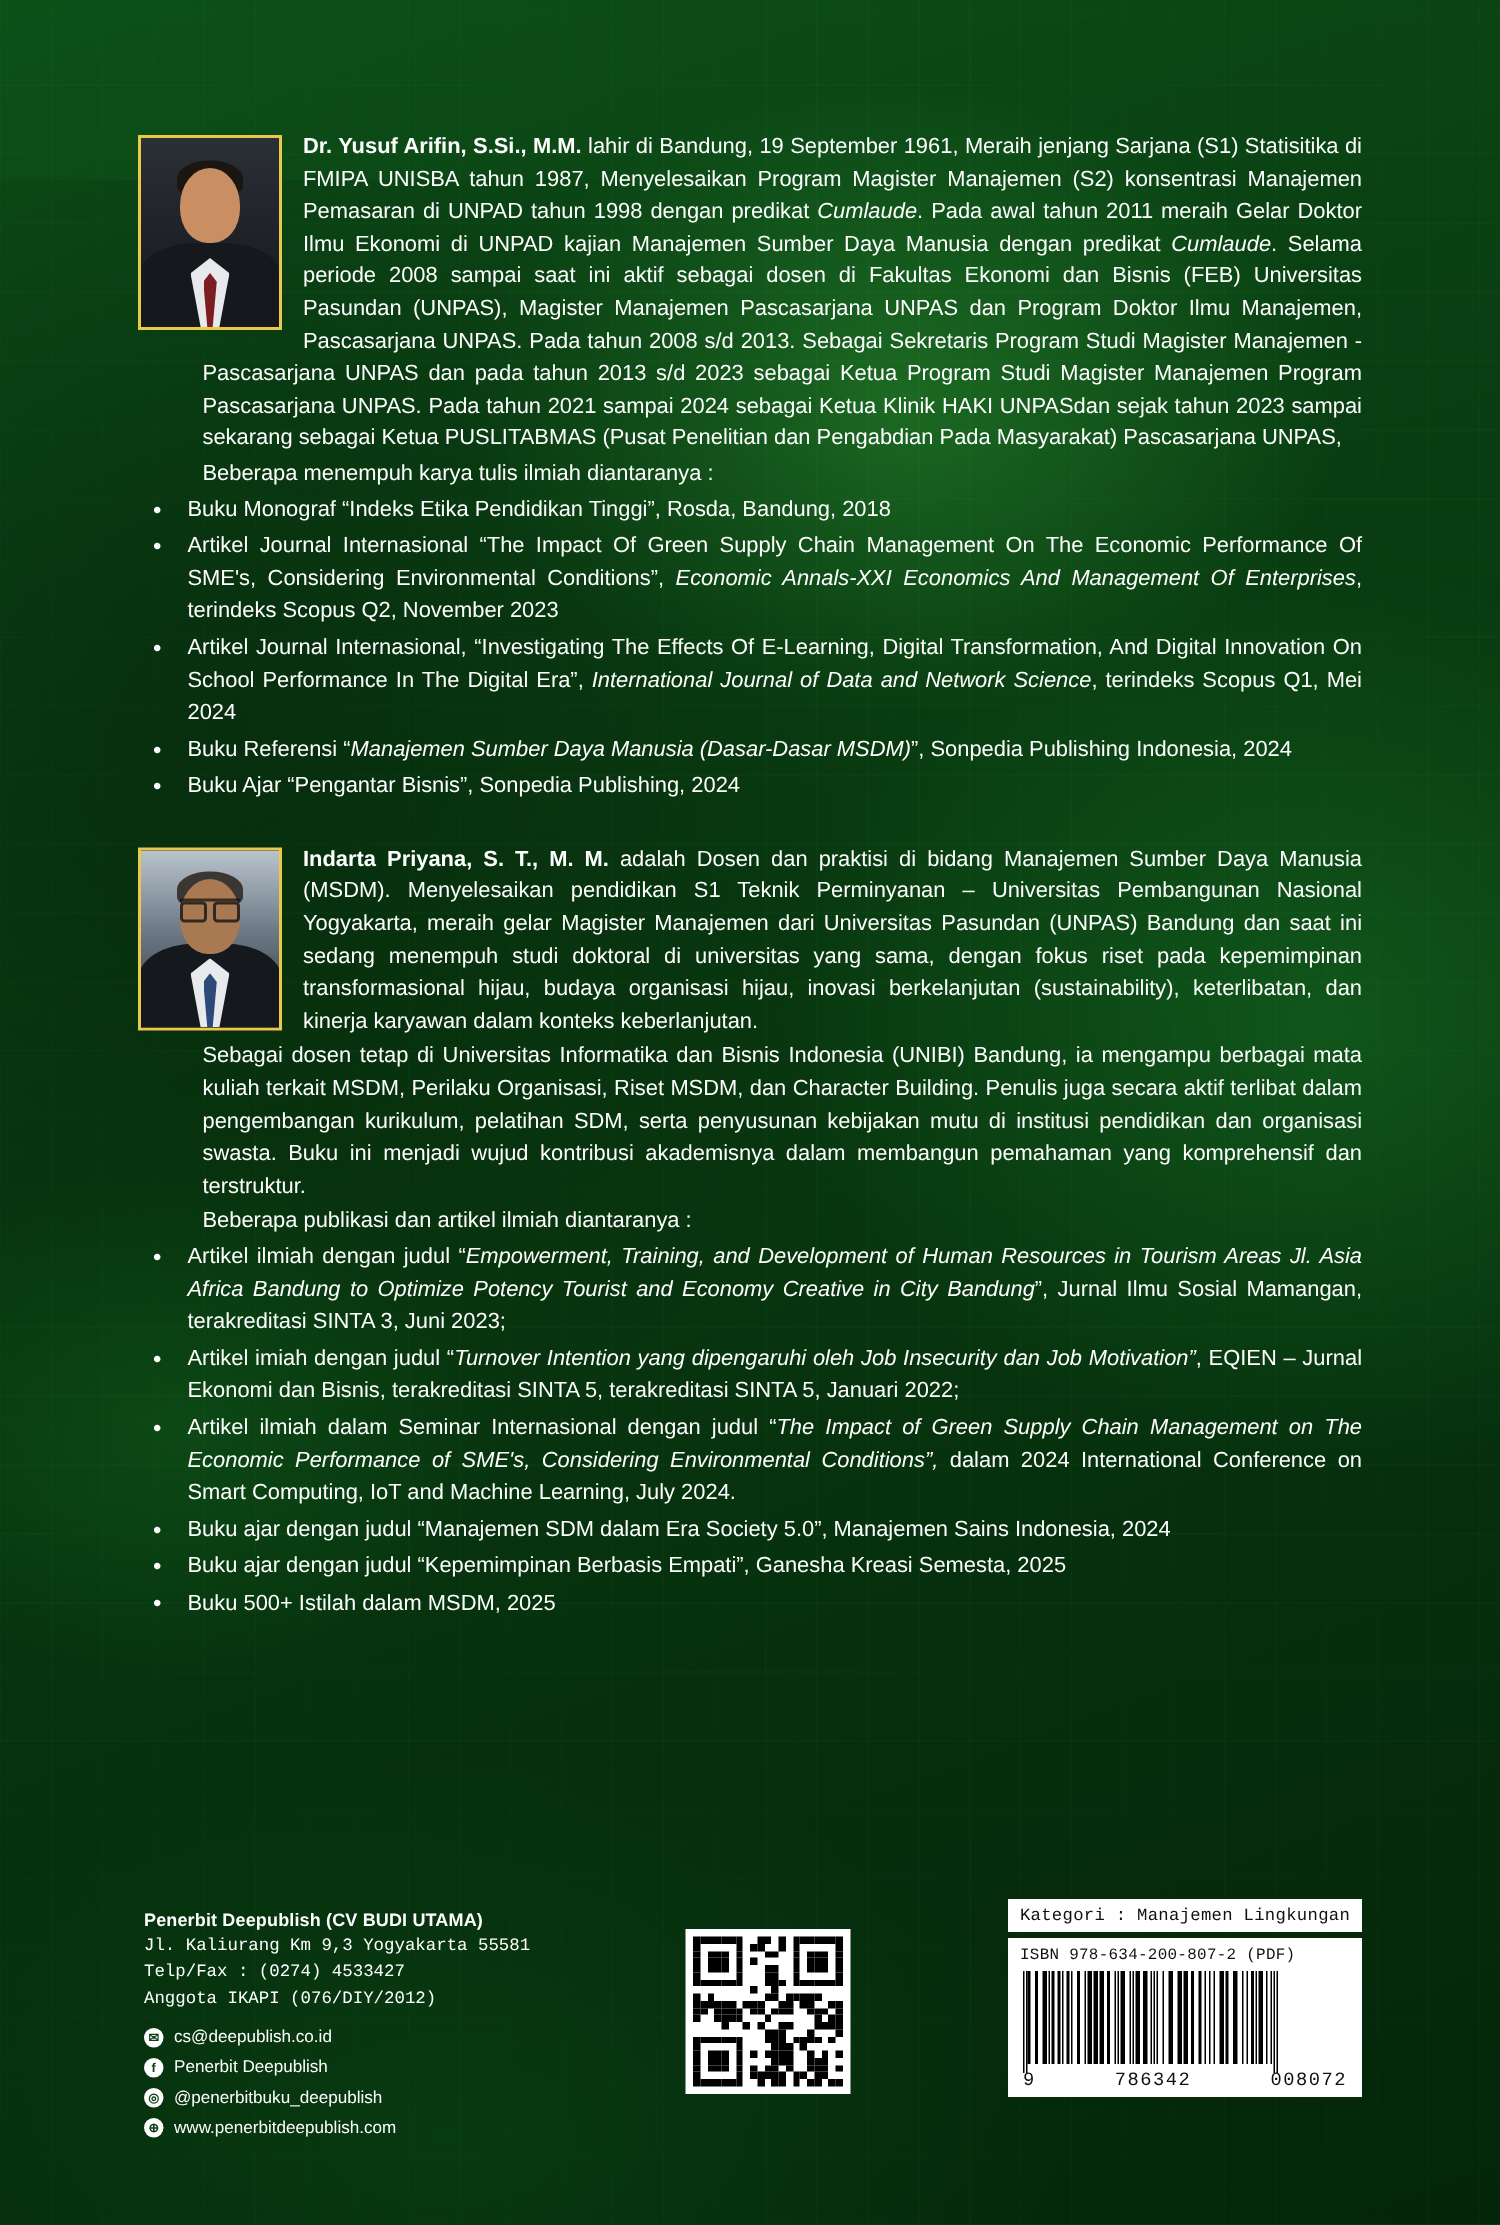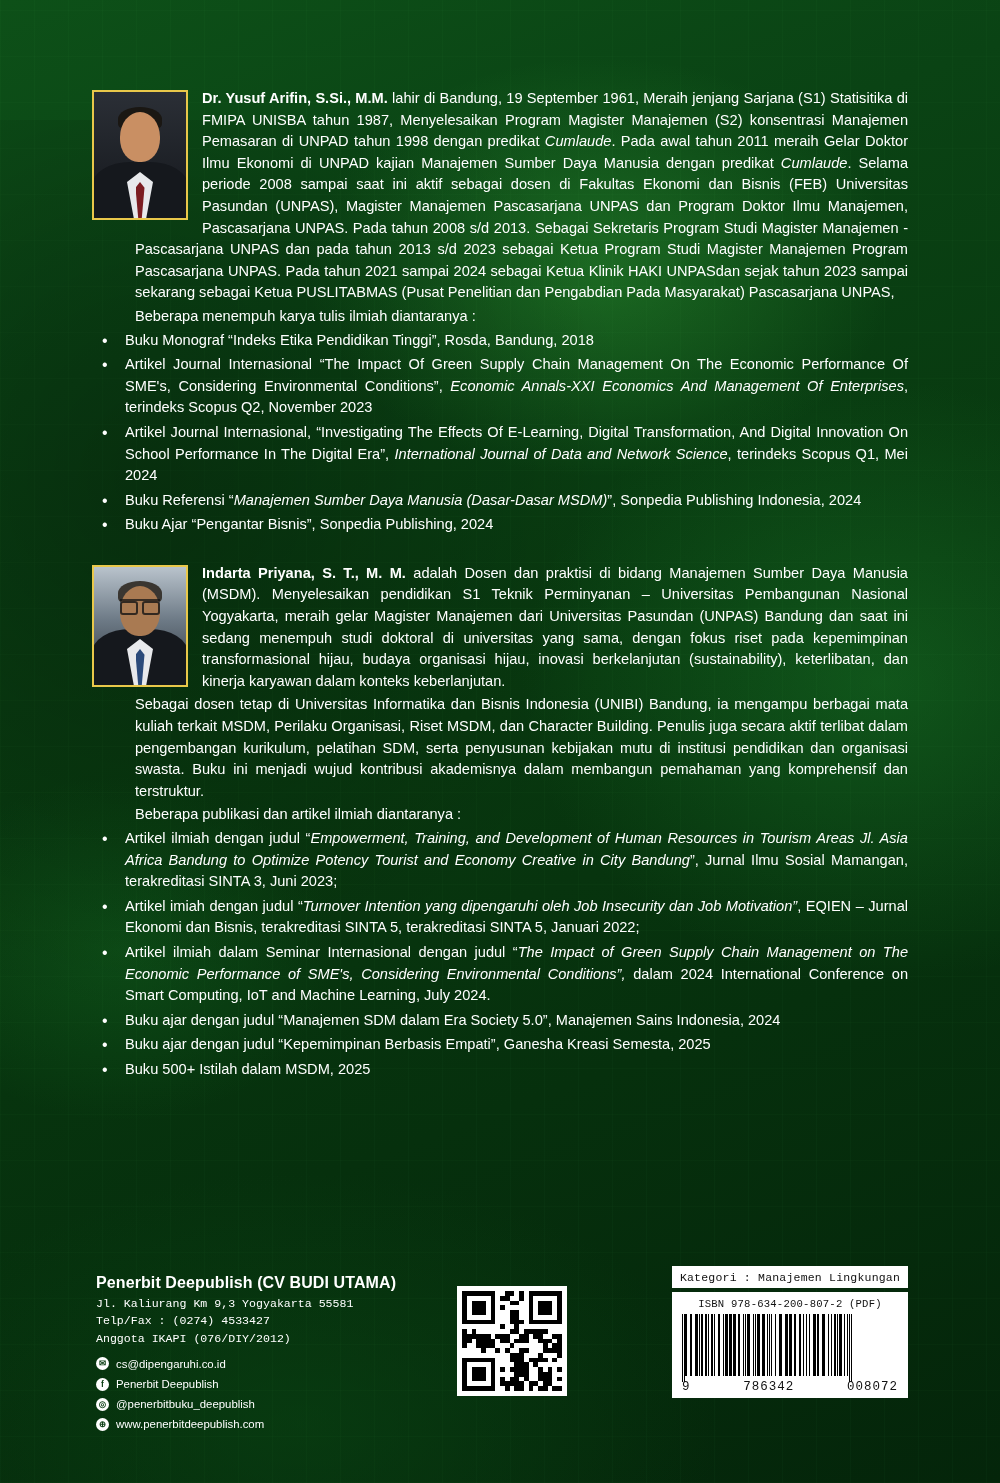--- a/index.html
+++ b/index.html
@@ -161,21 +161,21 @@
   }
   .pub-info {
     position: absolute;
     left: 96px;
     top: 24px;
     color: #fff;
     font-size: 12.4px;
     line-height: 1.42;
     font-family: "Liberation Sans", sans-serif;
   }
-  .pub-info .name { font-weight: bold; font-size: 16px; letter-spacing: .1px; }
+  .pub-info .name { font-weight: bold; font-size: 12px; letter-spacing: .1px; }
   .pub-info .addr { font-family: "Liberation Mono", monospace; font-size: 11.6px; line-height: 1.5; }
   .contact-list { margin-top: 9px; }
   .contact-row {
     display: flex;
     align-items: center;
     gap: 7px;
     margin-bottom: 4px;
     font-size: 11.4px;
     font-family: "Liberation Sans", sans-serif;
   }
@@ -227,21 +227,21 @@
     padding: 4px 4px 3px 4px;
     border: 1px solid #fff;
     letter-spacing: .2px;
   }
   .barcode-wrap {
     background: #fff;
     margin-top: 4px;
     padding: 6px 8px 4px 8px;
   }
   .isbn-text {
-    text-align: center;
+    text-align: left;
     color: #111;
     font-size: 10.6px;
     letter-spacing: .2px;
     margin-bottom: 4px;
   }
   .bars {
     height: 62px;
     display: flex;
     align-items: stretch;
     gap: 0;
@@ -326,21 +326,21 @@
     <div class="pub-info">
       <div class="name">Penerbit Deepublish (CV BUDI UTAMA)</div>
       <div class="addr">
         <div>Jl. Kaliurang Km 9,3 Yogyakarta 55581</div>
         <div>Telp/Fax : (0274) 4533427</div>
         <div>Anggota IKAPI (076/DIY/2012)</div>
       </div>
       <div class="contact-list" id="contacts">
           <div class="contact-row">
             <span class="cicon">✉</span>
-            <span>cs@dipengaruhi.co.id</span>
+            <span>cs@deepublish.co.id</span>
           </div>
           <div class="contact-row">
             <span class="cicon">f</span>
             <span>Penerbit Deepublish</span>
           </div>
           <div class="contact-row">
             <span class="cicon">◎</span>
             <span>@penerbitbuku_deepublish</span>
           </div>
           <div class="contact-row">

